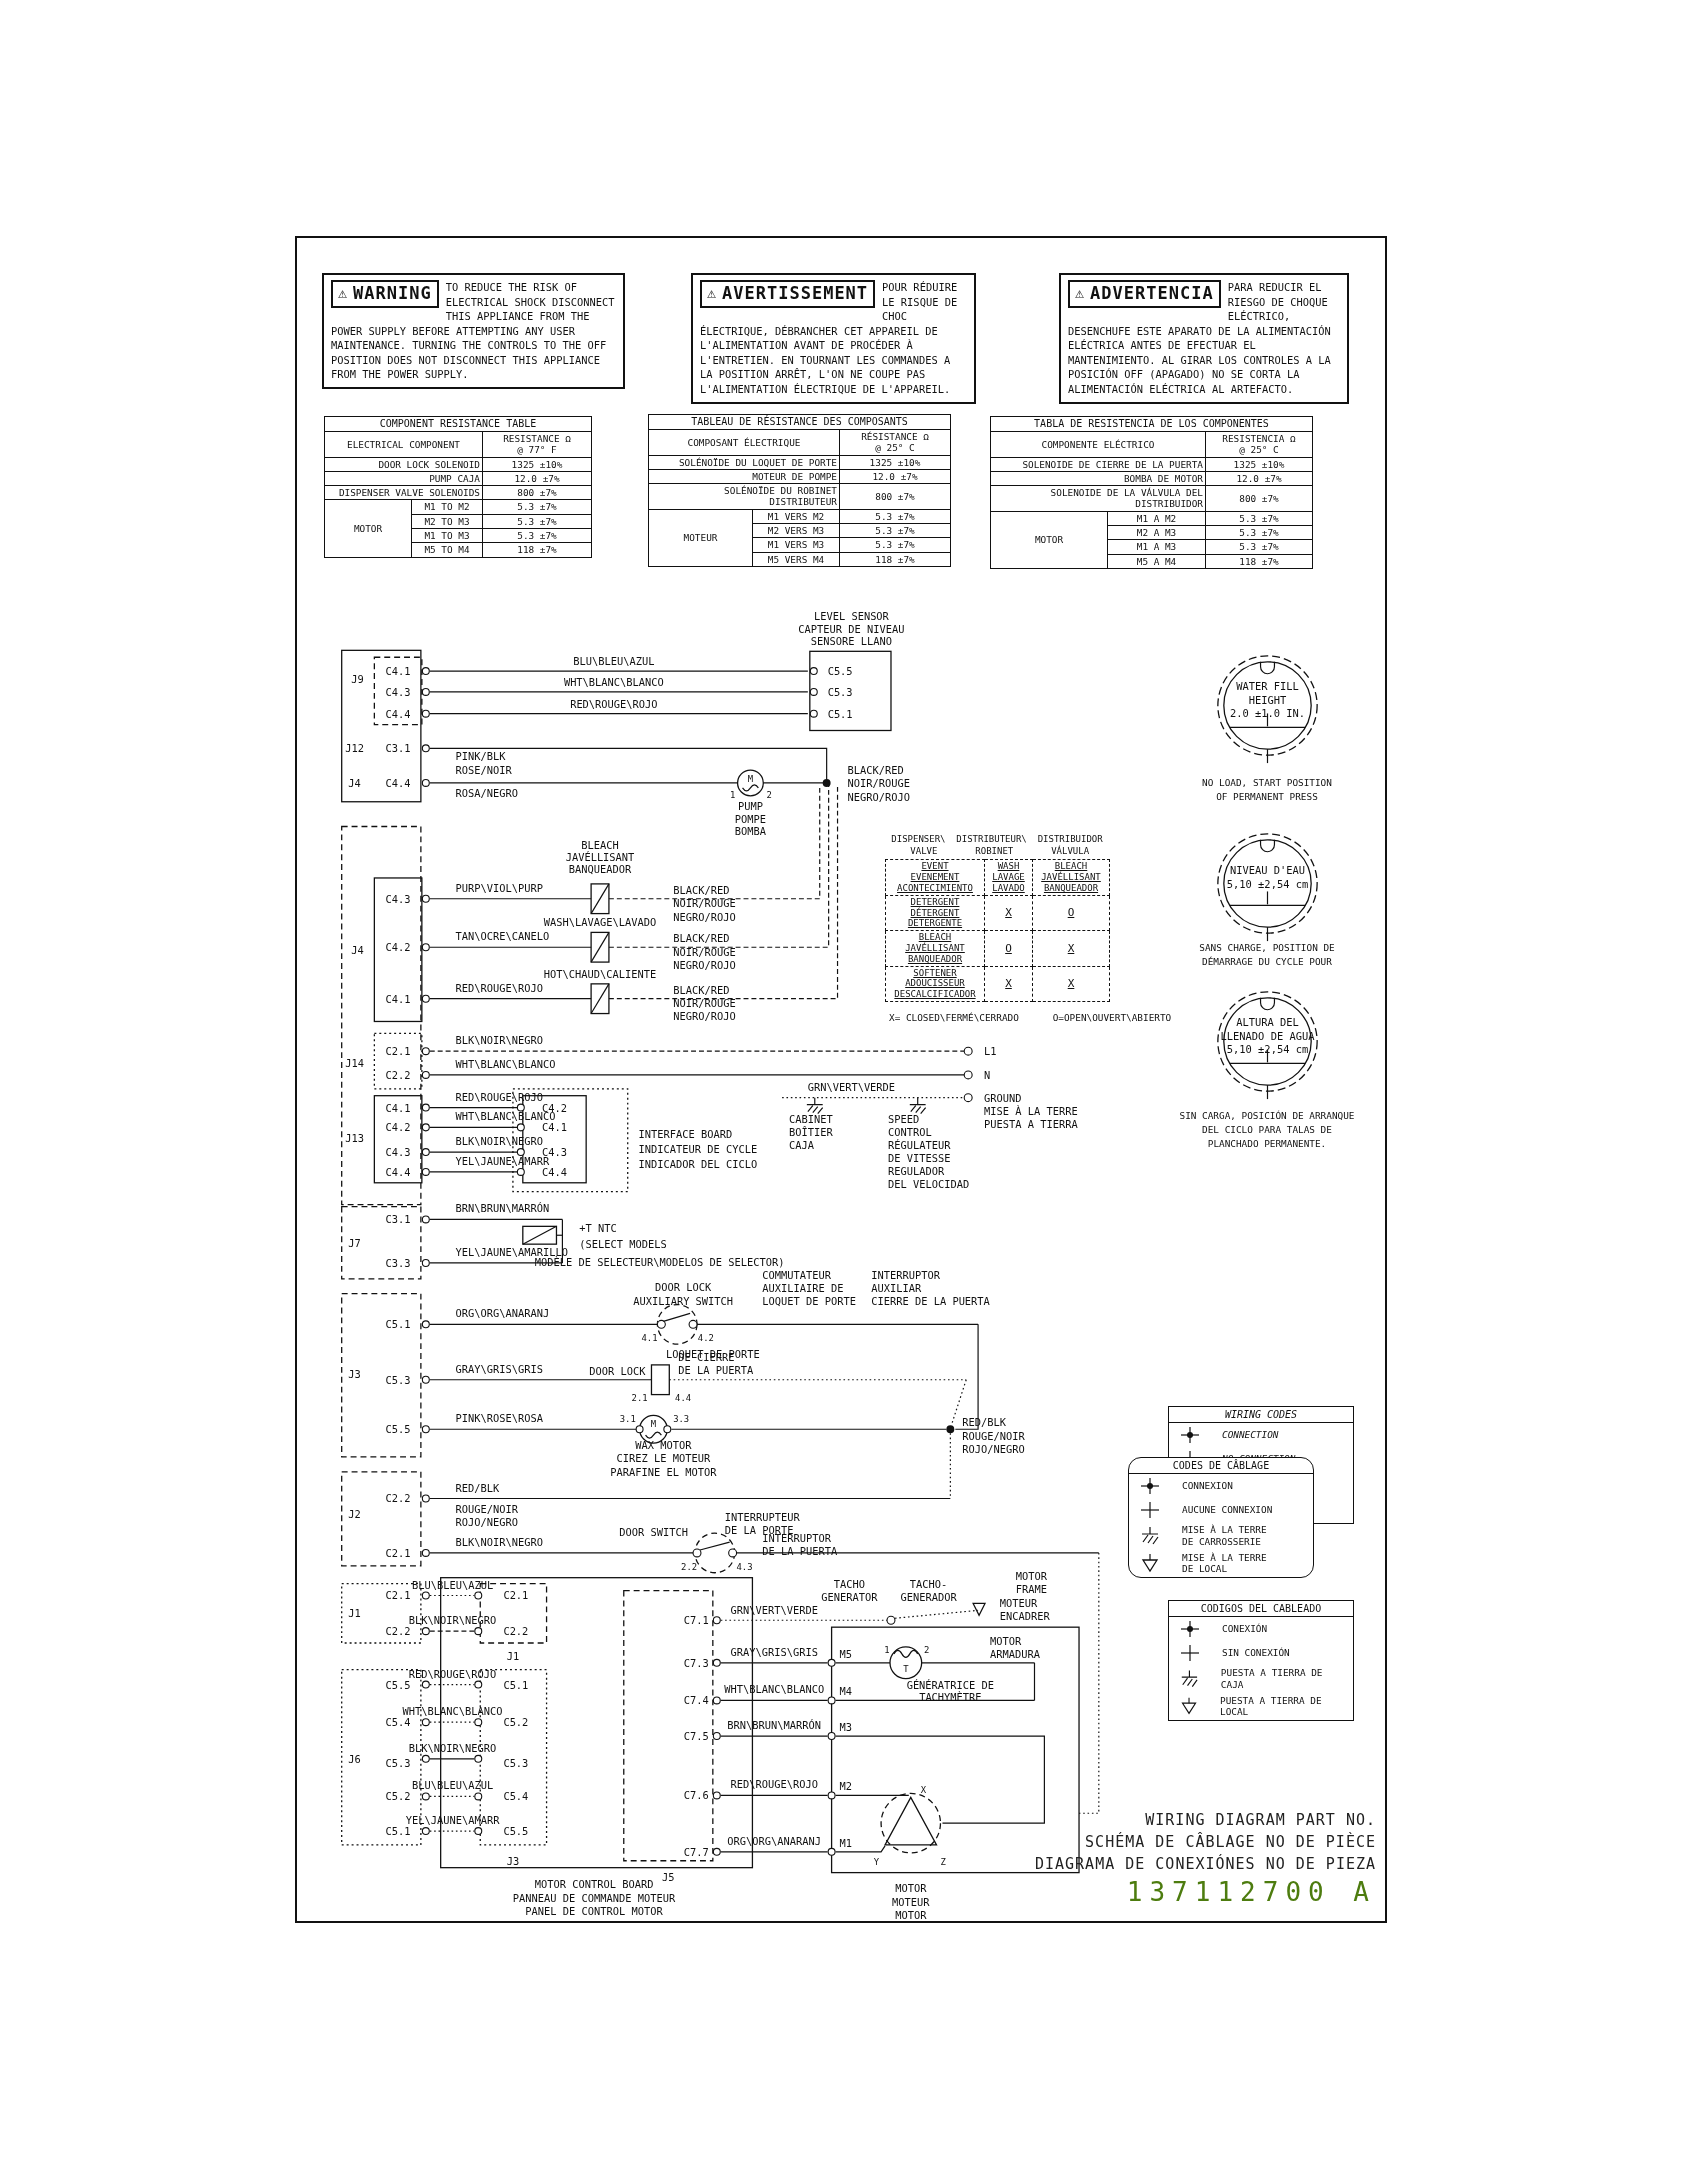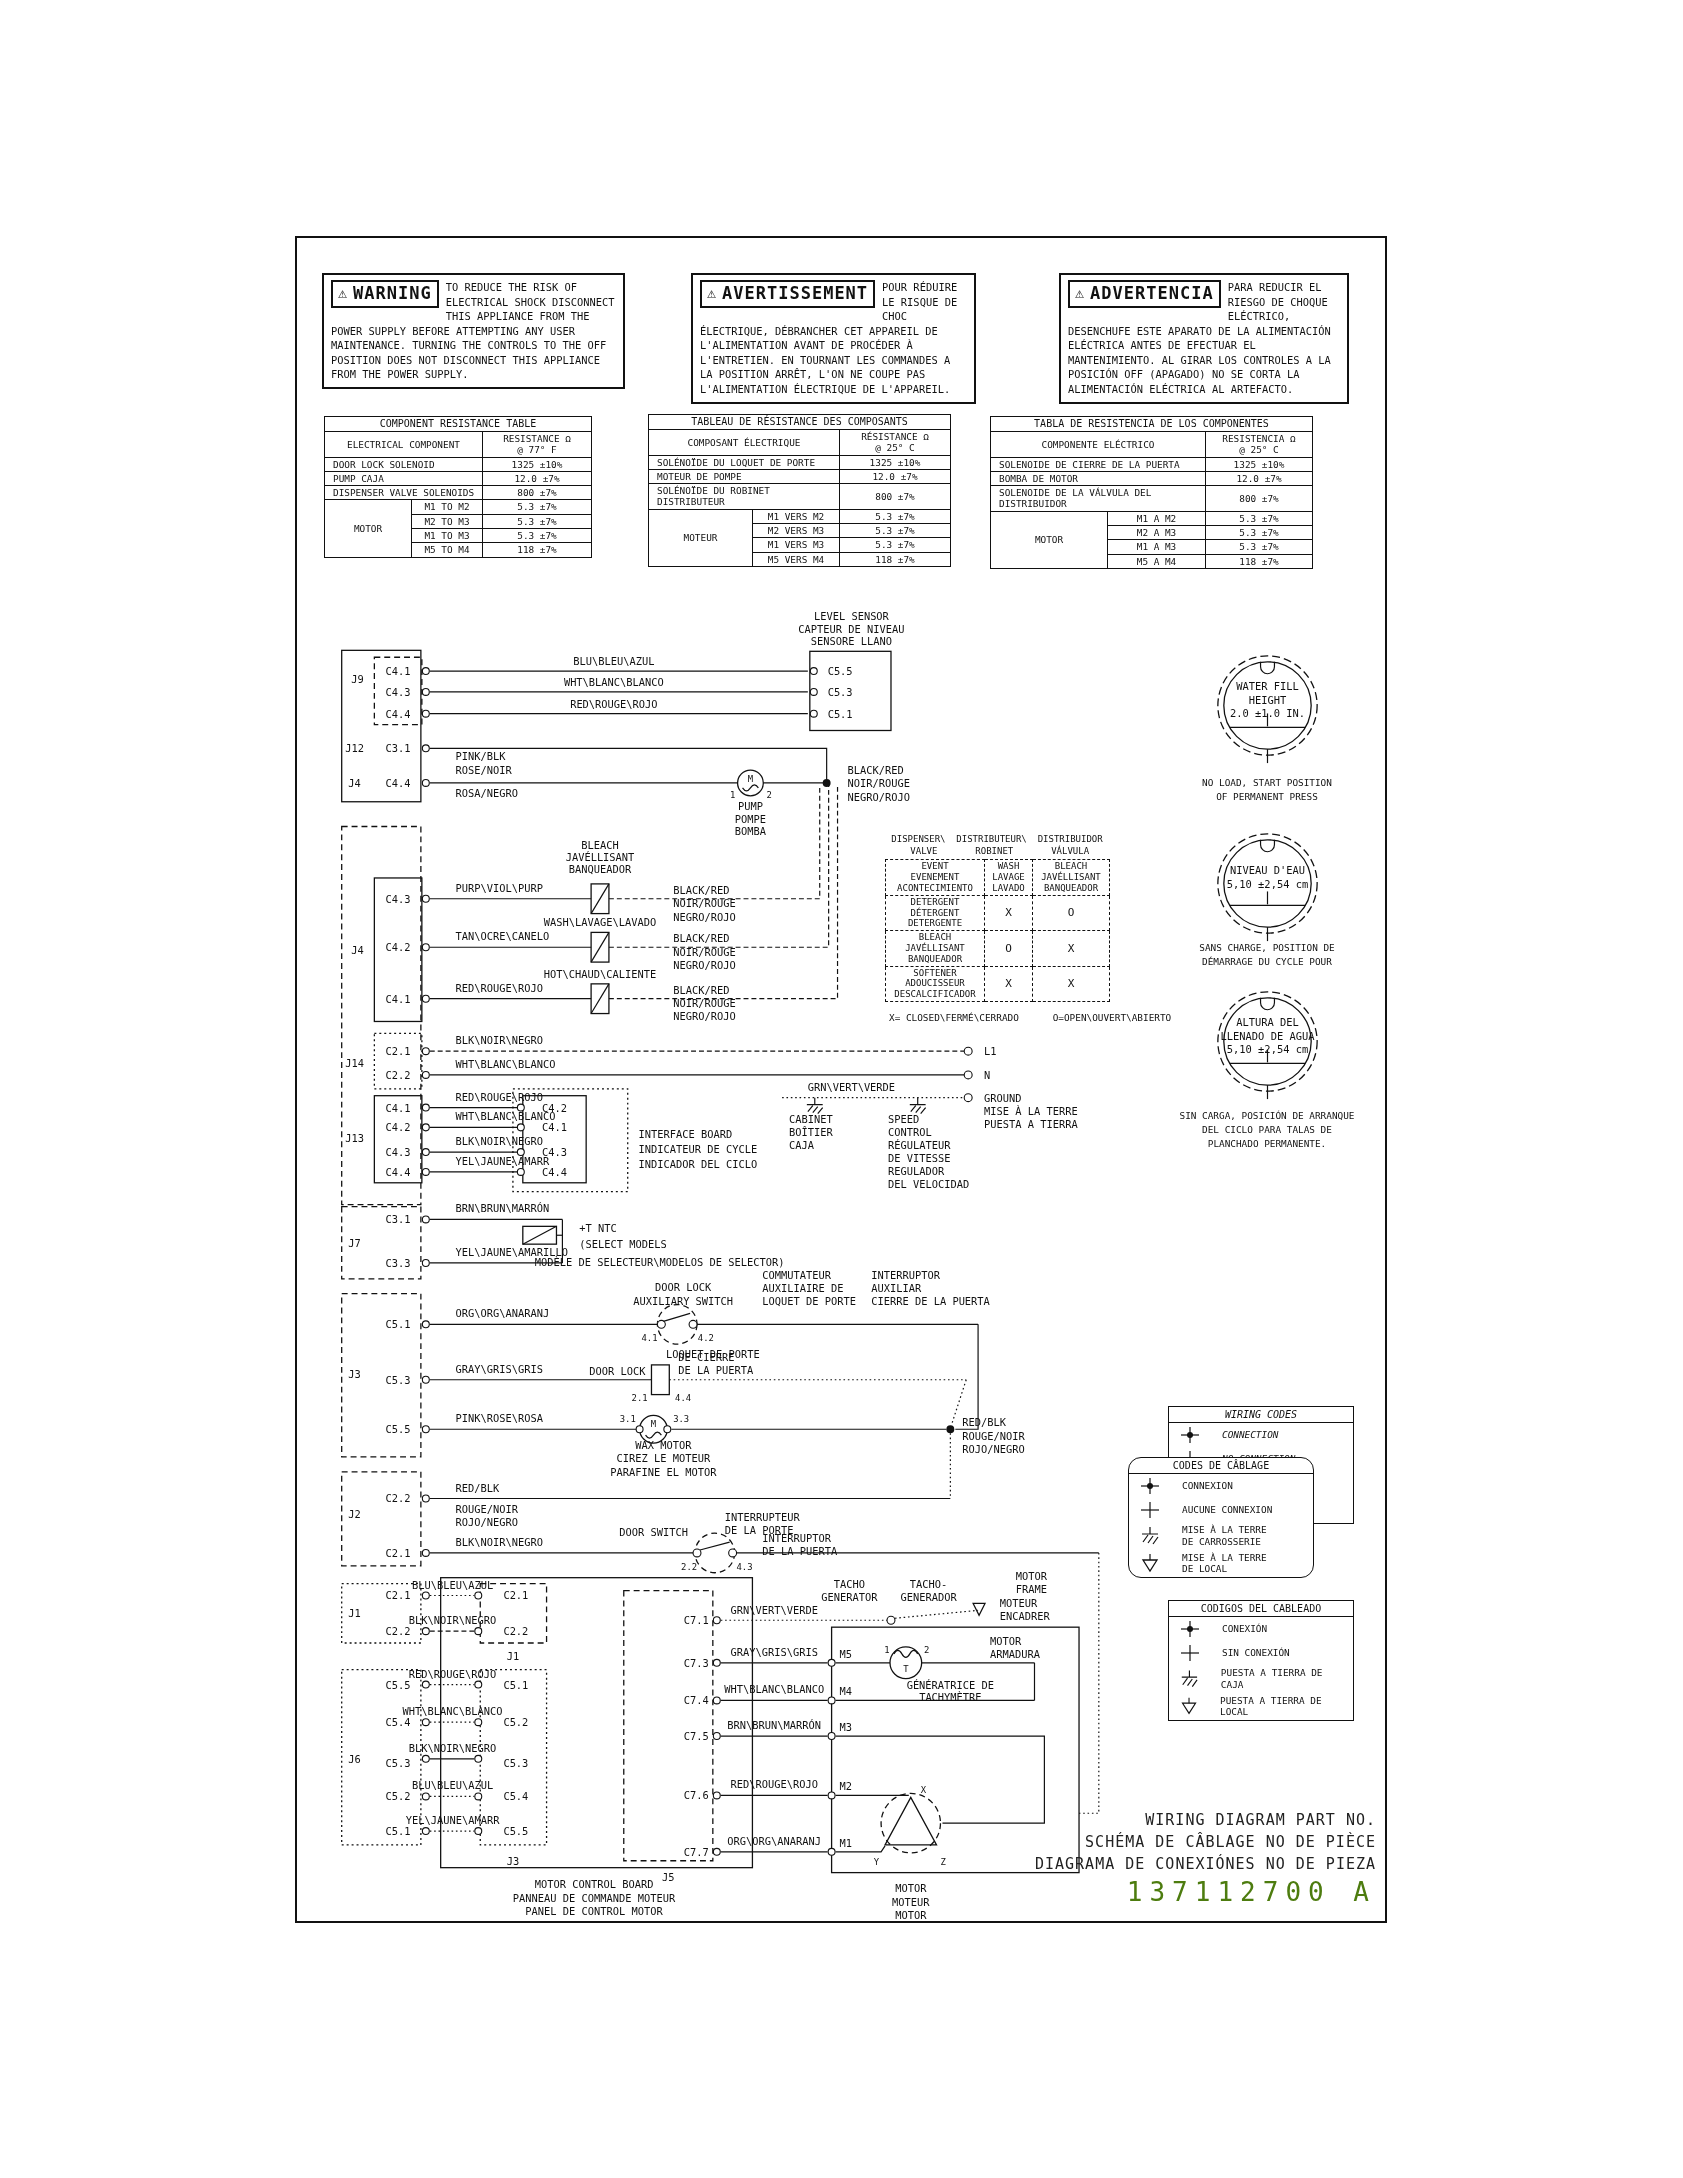--- a/index.html
+++ b/index.html
@@ -12,26 +12,26 @@
   .warn{border:2px solid #111;padding:5px 7px;font-size:10.4px;line-height:1.4;color:#111;}
   .warn-hd{float:left;display:flex;align-items:center;gap:5px;border:2px solid #111;
            padding:0 5px;margin:0 7px 2px 0;font-size:17px;font-weight:bold;letter-spacing:1px;}
   .warn-hd .tri{font-size:15px;}
 
   
   .rt{position:absolute;border-collapse:collapse;table-layout:fixed;font-size:9.4px;line-height:1.2;
       text-align:center;color:#111;}
   .rt td{border:1.4px solid #111;padding:1px 2px;white-space:pre-line;}
   .rt .tt{font-size:10px;}
-  .rt .tl{text-align:left;padding-left:8px;}
+  .rt .tl{text-align:right;padding-left:8px;}
 
   
   .disp{font-size:9px;color:#111;}
   .disp-title{white-space:pre;text-align:center;font-size:9px;line-height:1.3;margin-bottom:2px;}
-  .disp table{border-collapse:collapse;table-layout:fixed;width:100%;}
+  .disp table{border-collapse:collapse;table-layout:fixed;width:100%;text-decoration:underline;}
   .disp td{border:1.4px dashed #111;padding:1px 2px;white-space:pre-line;text-align:center;line-height:1.2;}
   .disp td.lbl{text-align:center;}
   .disp td.mk{font-size:11px;}
   .fnote{font-size:9.4px;white-space:pre;color:#111;}
 
   
   .circap{position:absolute;width:248px;text-align:center;font-size:9.4px;line-height:1.5;
           white-space:pre-line;color:#111;}
 
   

